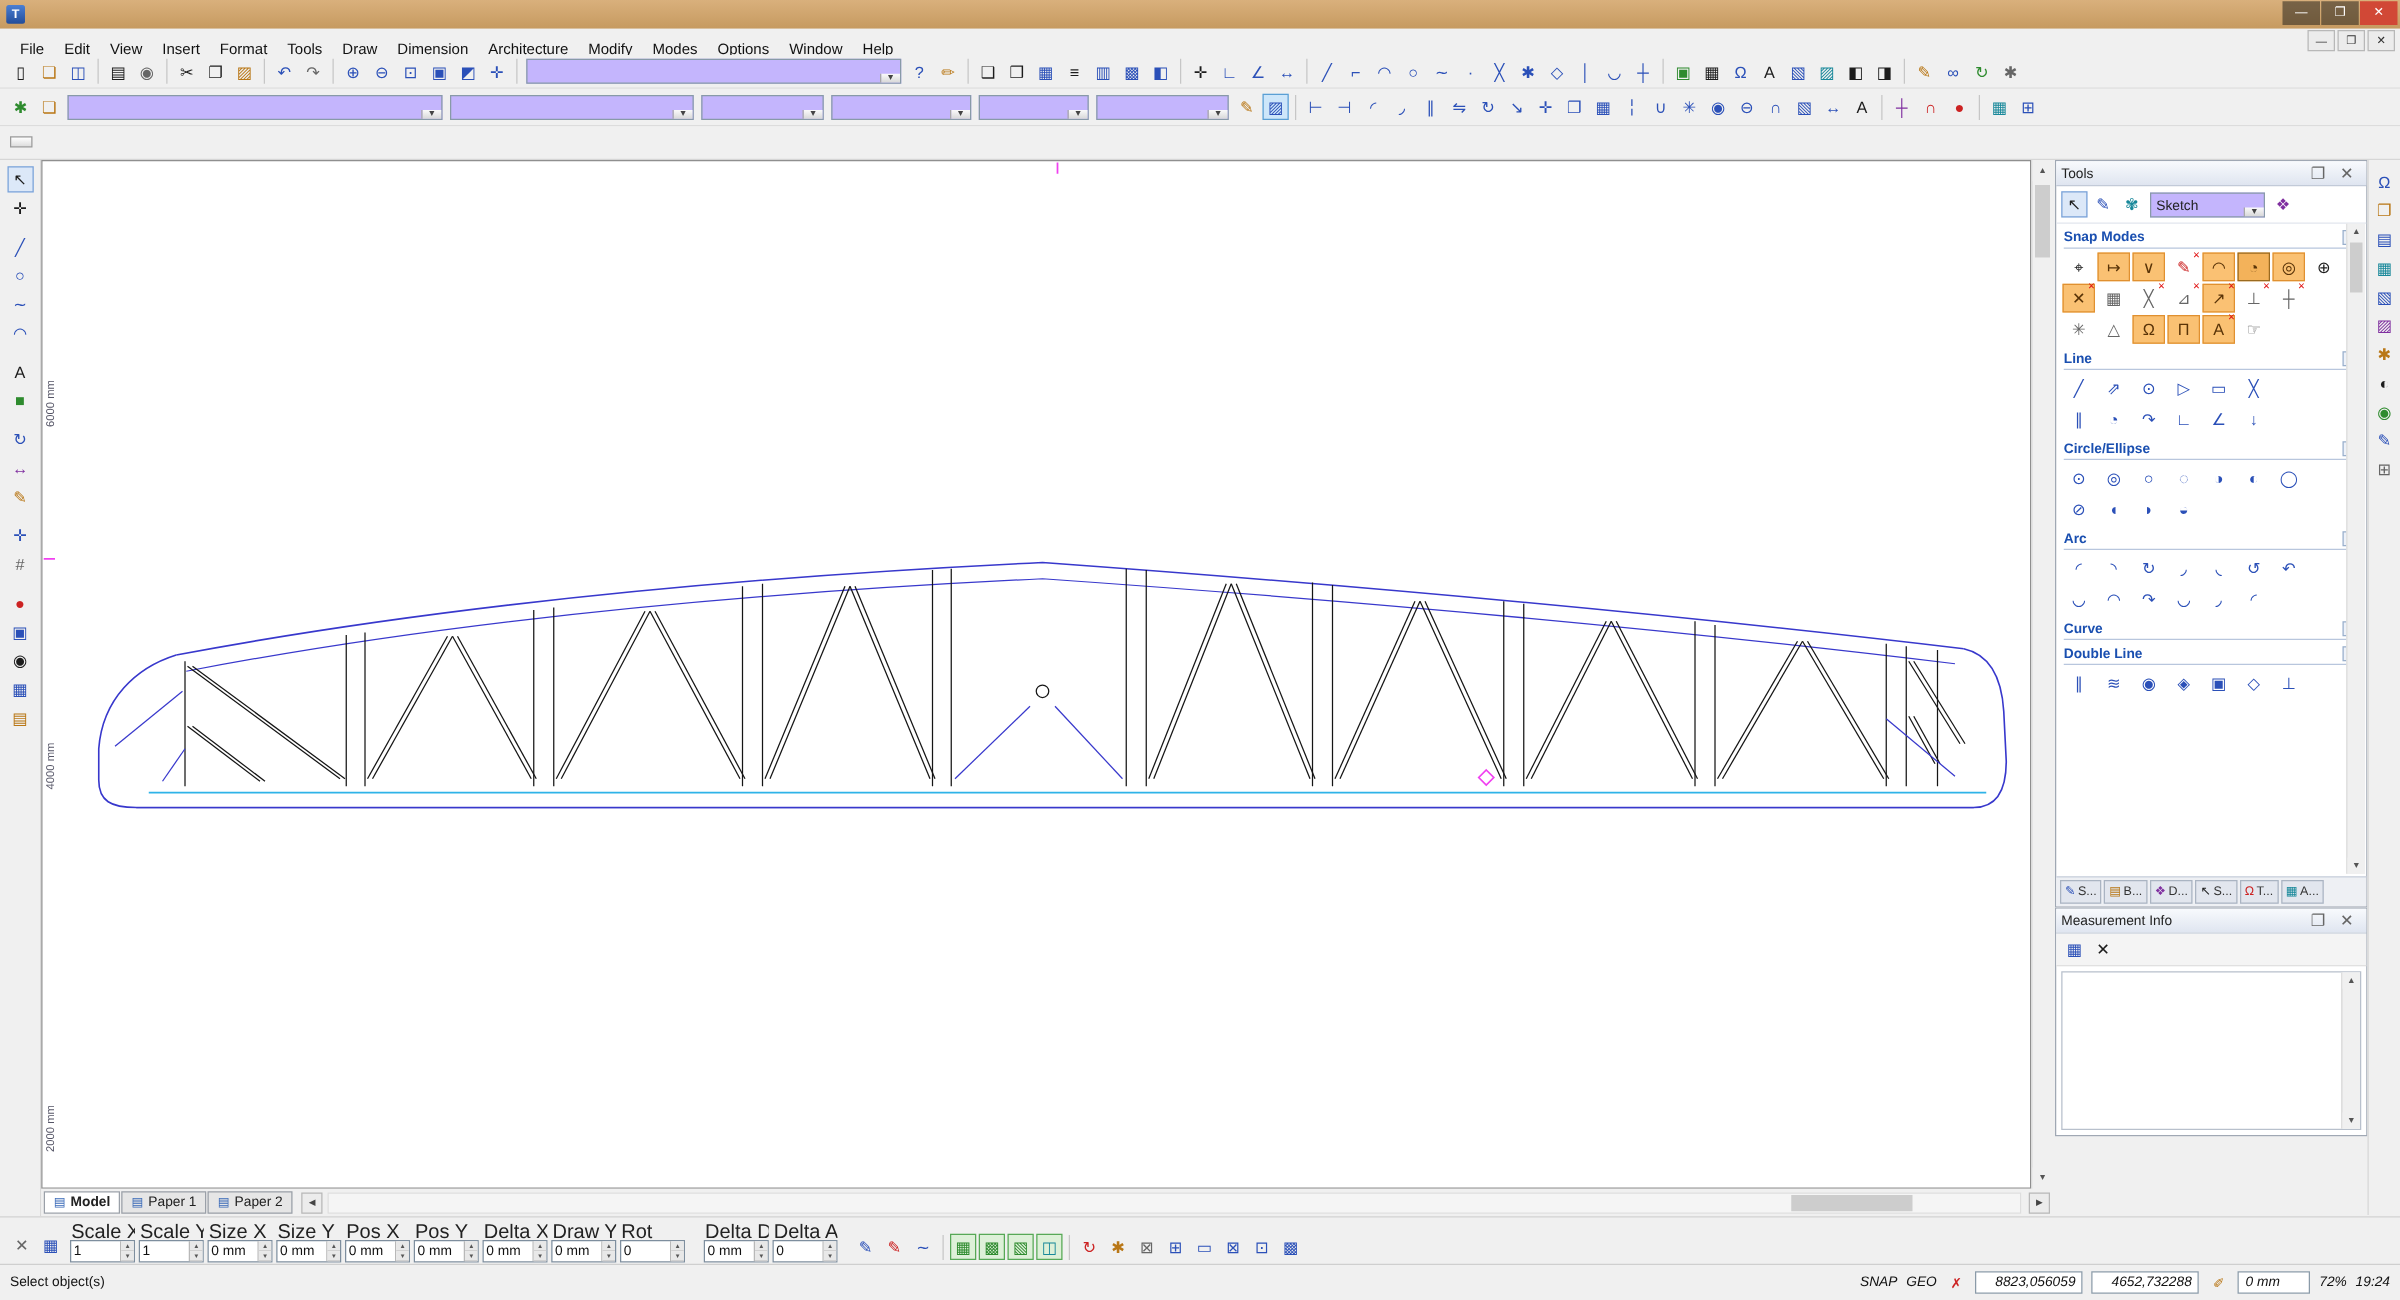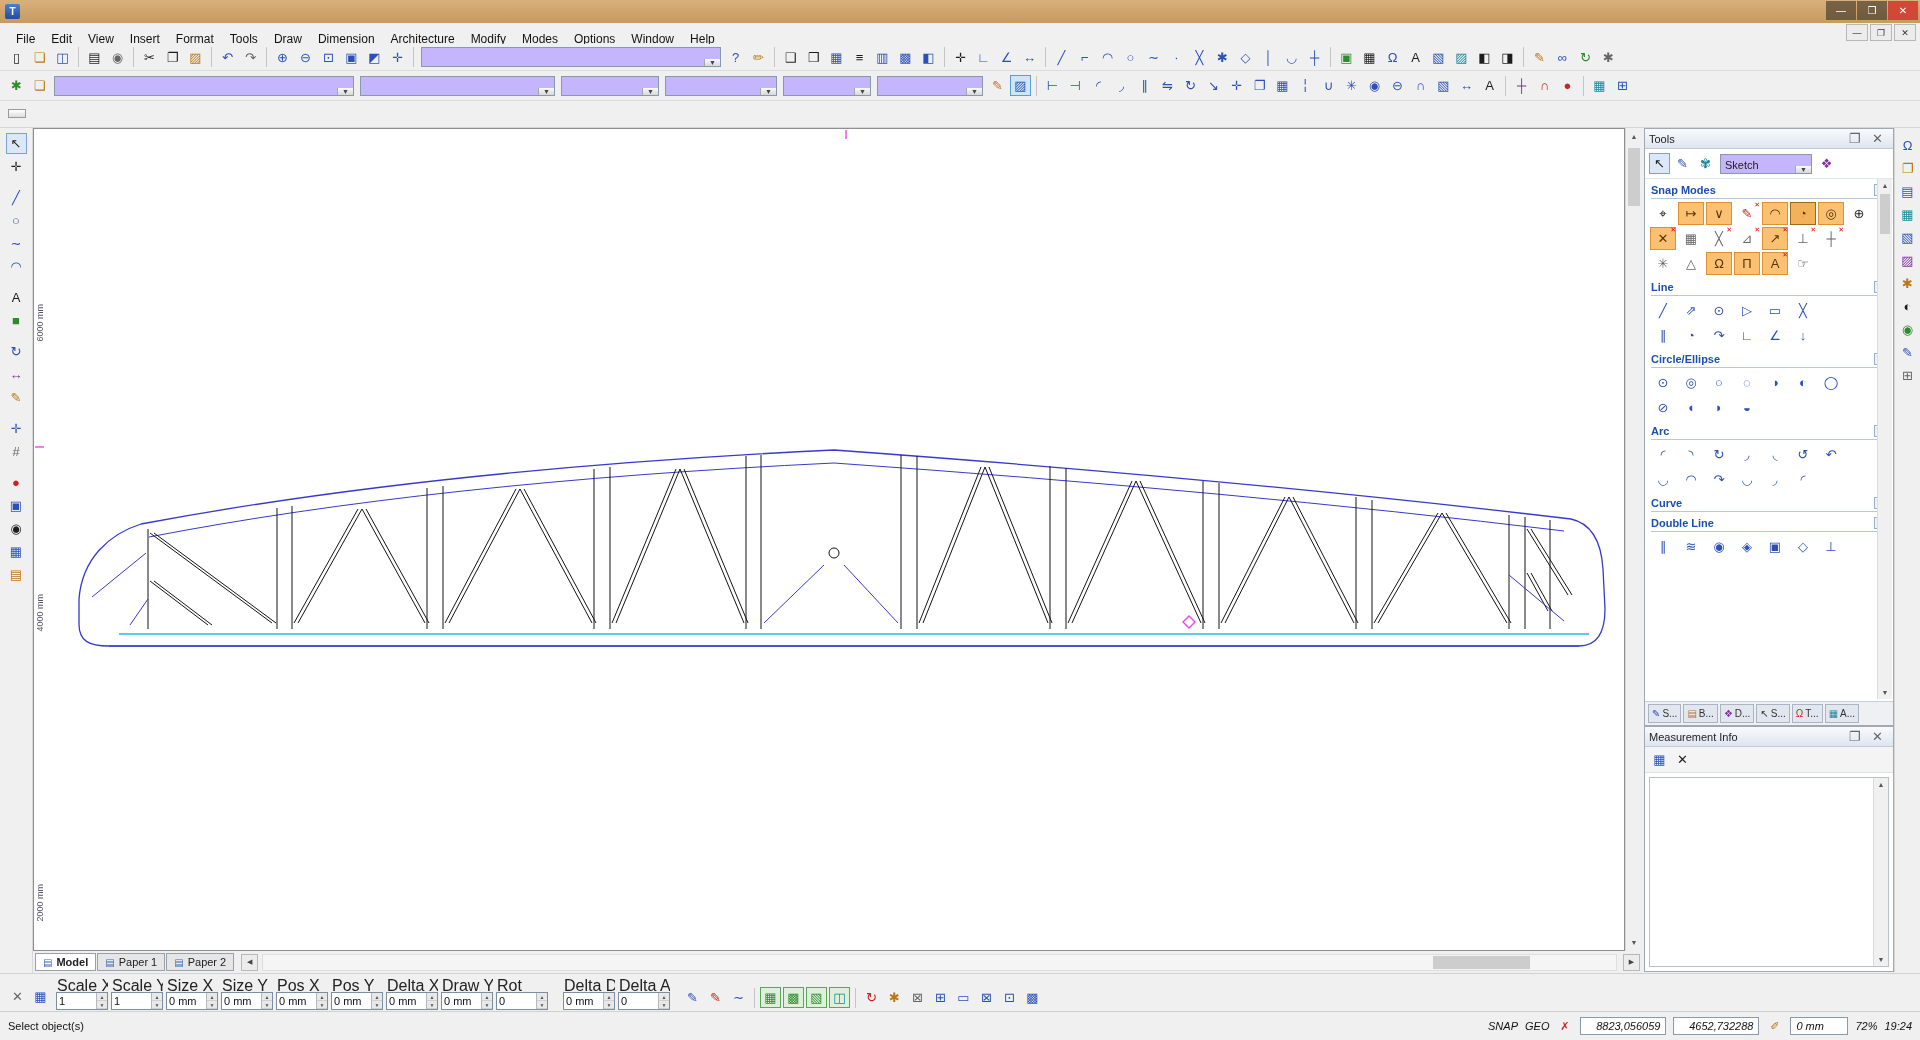--- a/index.html
+++ b/index.html
@@ -66,21 +66,21 @@
     font-size:9px;color:#556;}
   
   .vscroll{position:absolute;background:#f0f0f0;border-left:1px solid #d8d8d8;}
   #cv-vscroll{left:1625px;top:128px;width:17px;height:823px;}
   .sarrow{position:absolute;left:0;width:100%;height:17px;display:flex;align-items:center;justify-content:center;
     font-size:7px;color:#555;background:#f0f0f0;}
   .sthumb{position:absolute;left:2px;right:2px;background:#cdcdcd;}
   
   .panel{position:absolute;background:#fff;border:1px solid #a0a8b4;}
   #toolspanel{left:1644px;top:128px;width:250px;height:598px;}
-  #measpanel{left:1644px;top:726px;width:250px;height:246px;}
+  #measpanel{left:1644px;top:726px;width:250px;height:183px;}
   .phead{height:20px;background:linear-gradient(#f8fafd,#dfe5f0);border-bottom:1px solid #c2cad8;
     display:flex;align-items:center;padding:0 4px;}
   .phead .pttl{flex:1;font-size:11px;color:#222;}
   .phico{width:15px;height:15px;display:flex;align-items:center;justify-content:center;
     font-size:9px;color:#555;margin-left:2px;}
   #minitools{display:flex;align-items:center;padding:3px 3px;border-bottom:1px solid #e2e6ee;}
   .sec-h{display:flex;align-items:center;margin:5px 6px 2px 6px;border-bottom:1px solid #b8c6dd;}
   .sec-l{flex:1;font-size:11px;font-weight:bold;color:#1a4fb0;padding-bottom:2px;}
   .sec-c{width:13px;height:12px;border:1px solid #9ab0cc;background:#eef2f9;color:#456;
     font-size:7px;display:flex;align-items:center;justify-content:center;margin-bottom:2px;}

